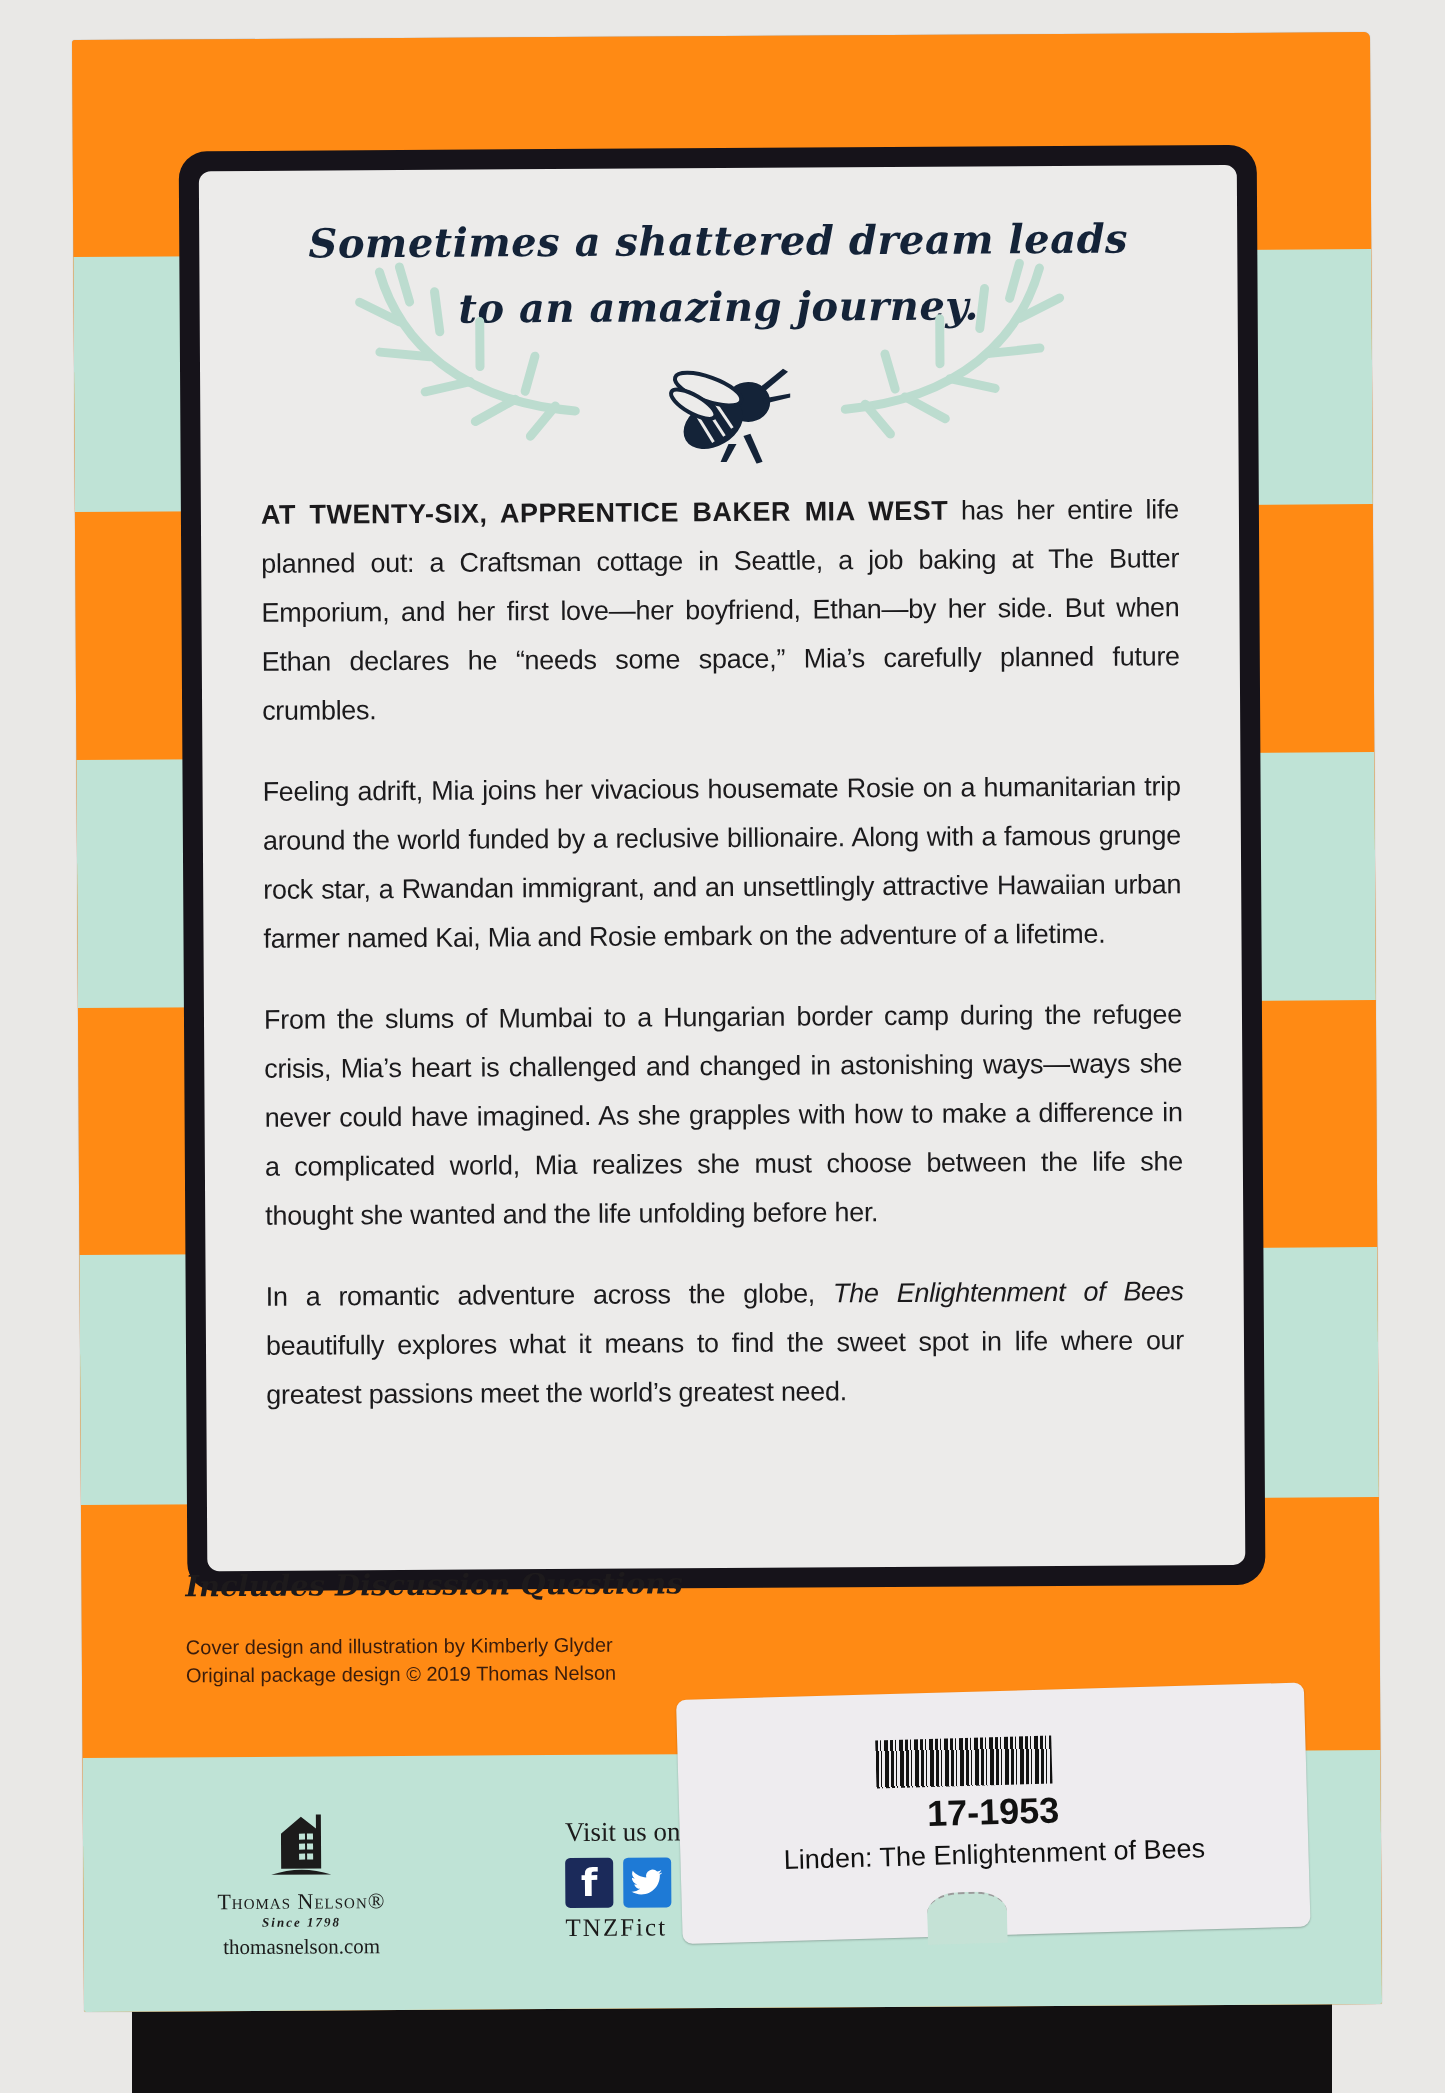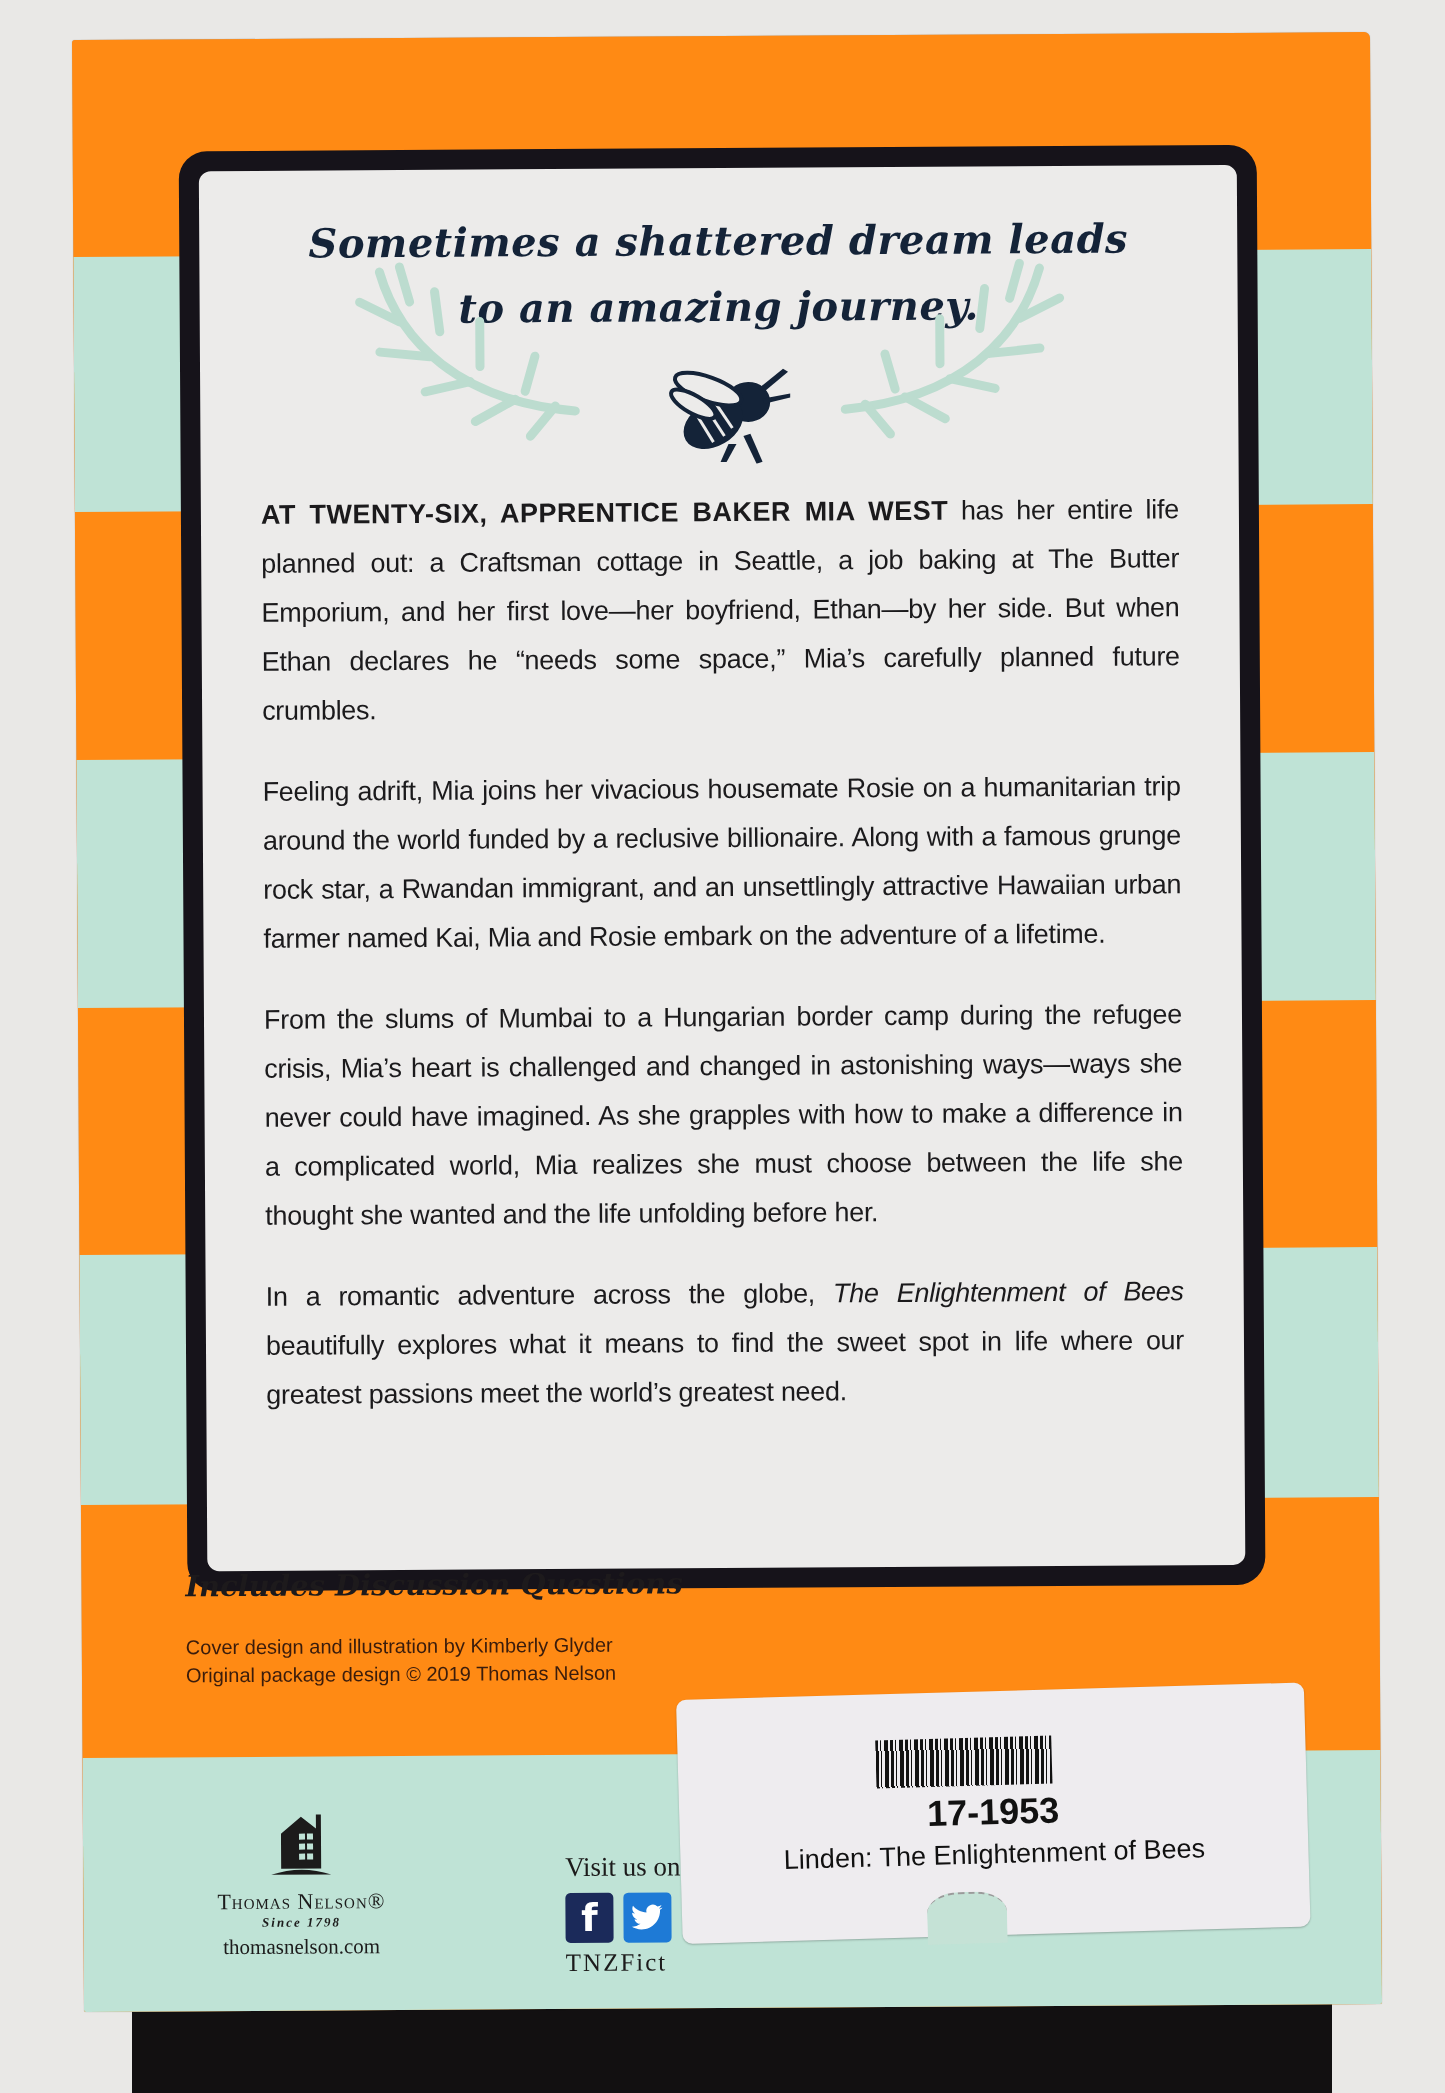--- a/index.html
+++ b/index.html
@@ -55,21 +55,21 @@
   }
   .publisher {
     position:absolute; left:190px; top:1780px; width:200px; text-align:center;
     font-family:"Liberation Serif", serif; color:#1c1b1b;
   }
   .pub-name { font-size:22px; letter-spacing:1px; font-variant:small-caps; margin-top:6px; }
   .pub-since { font-size:13px; font-style:italic; font-weight:bold; letter-spacing:2px; }
   .pub-url { font-size:21px; margin-top:4px; }
   .social {
     position:absolute; left:552px; top:1820px;
-    font-family:"Liberation Serif", serif; color:#1c1b1b;margin-top:35px;
+    font-family:"Liberation Serif", serif; color:#1c1b1b;
   }
   .visit { font-size:27px; }
   .icons { display:flex; gap:10px; margin-top:10px; }
   .ic {
     width:48px; height:50px; border-radius:5px; color:#fff;
     display:flex; align-items:center; justify-content:center;
     font-family:"DejaVu Sans", sans-serif; font-weight:bold; font-size:38px;
   }
   .fb { background:#1b2a5a; }
   .tw { background:#1e7ad6; font-size:28px; }

